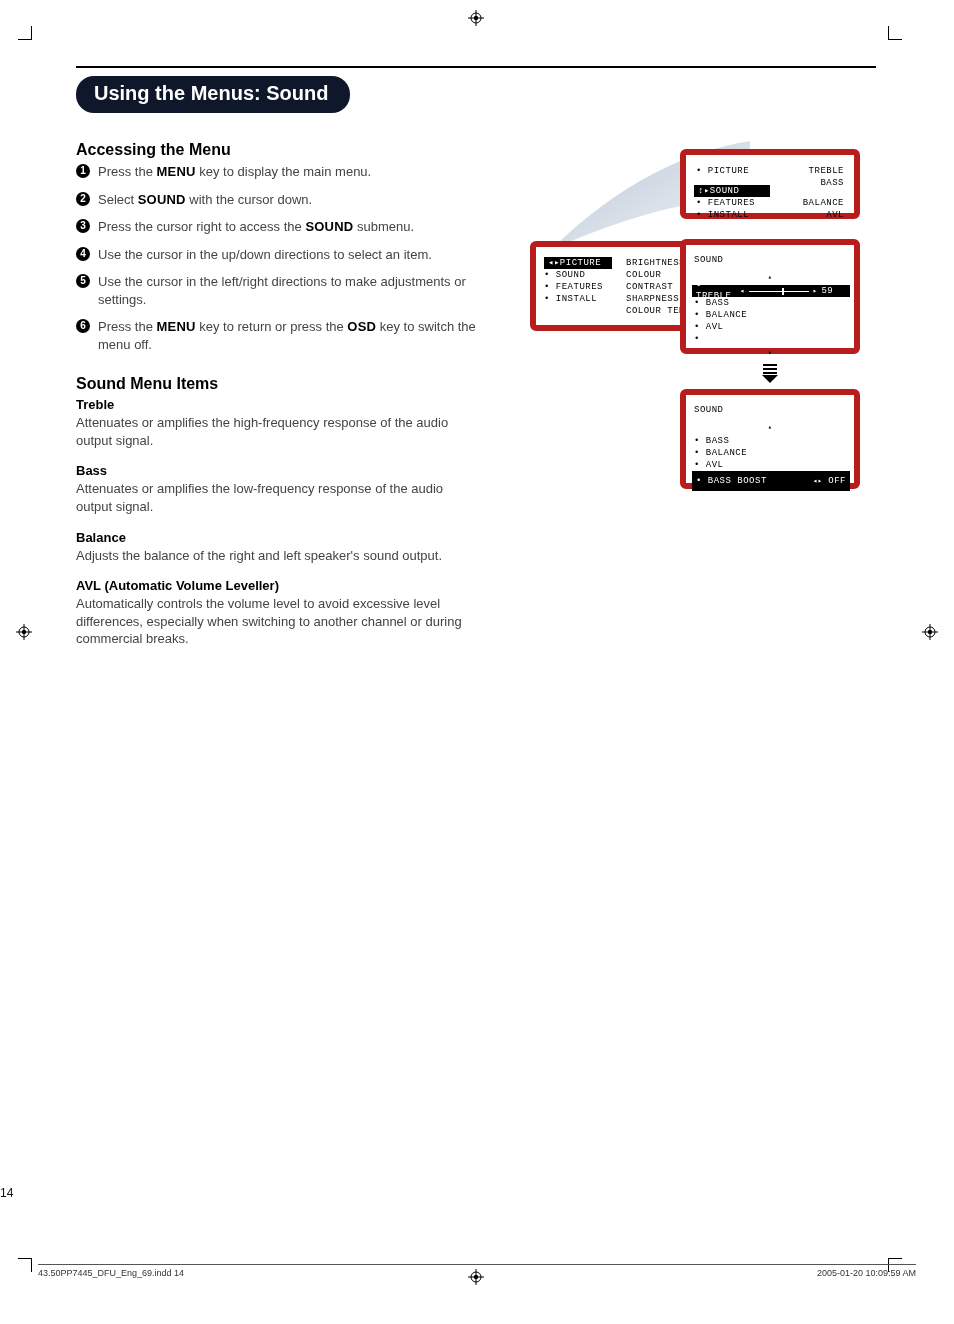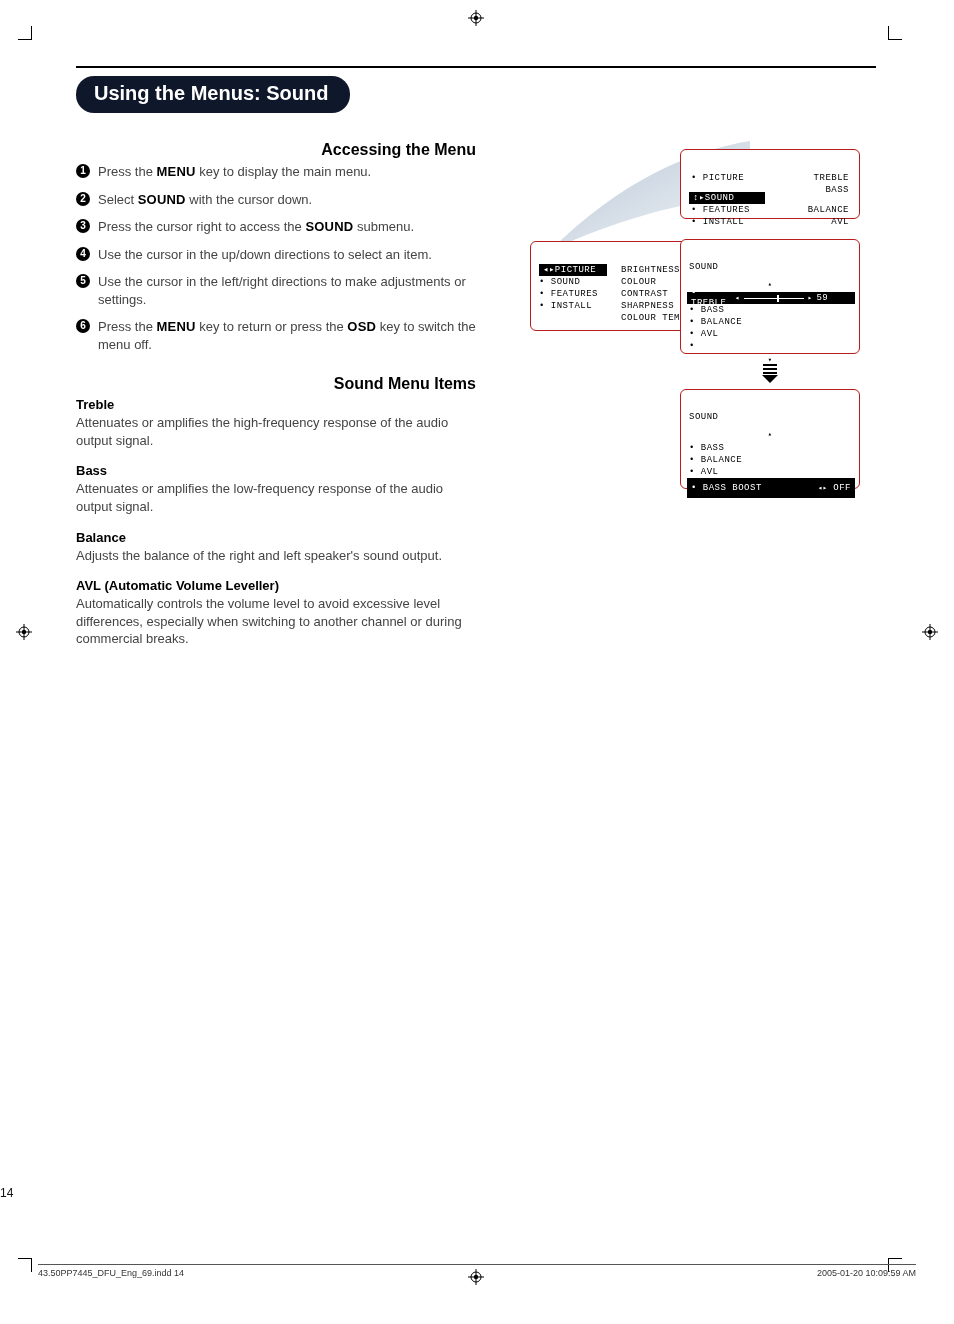--- a/index.html
+++ b/index.html
@@ -78,21 +78,20 @@
     margin-top: 28px;
     gap: 24px;
   }
   .leftcol { width: 400px; }
   .rightcol { flex: 1; position: relative; }
 
   h3.section {
     font-size: 16px;
     font-weight: bold;
     margin: 0 0 4px 0;
-    text-align: right;
   }
 
   ol.steps {
     list-style: none;
     padding: 0;
     margin: 0;
     counter-reset: step;
   }
   ol.steps > li {
     position: relative;
@@ -138,27 +137,27 @@
   .item p {
     margin: 0;
     font-size: 13px;
     line-height: 1.35;
     color: #444;
   }
 
   
   .osd {
     position: absolute;
-    border: 1px solid #b91c1c;
+    border: 6px solid #b91c1c;
     border-radius: 6px;
     background: #fff;
     font-family: "Courier New", monospace;
     font-size: 9px;
     letter-spacing: 0.5px;
-    padding: 22px 8px;
+    padding: 10px 8px;
     box-sizing: border-box;
   }
 
   
   #osd1 { top: 8px; right: 16px; width: 180px; height: 70px; }
   #osd1 .row { display: flex; justify-content: space-between; padding: 0 2px; line-height: 12px; }
   #osd1 .hl { background: #000; color: #fff; padding: 0 4px; margin: 8px -4px 0 -2px; display: inline-block; width: 68px; }
   #osd1 .bul::before { content: "• "; }
 
   

